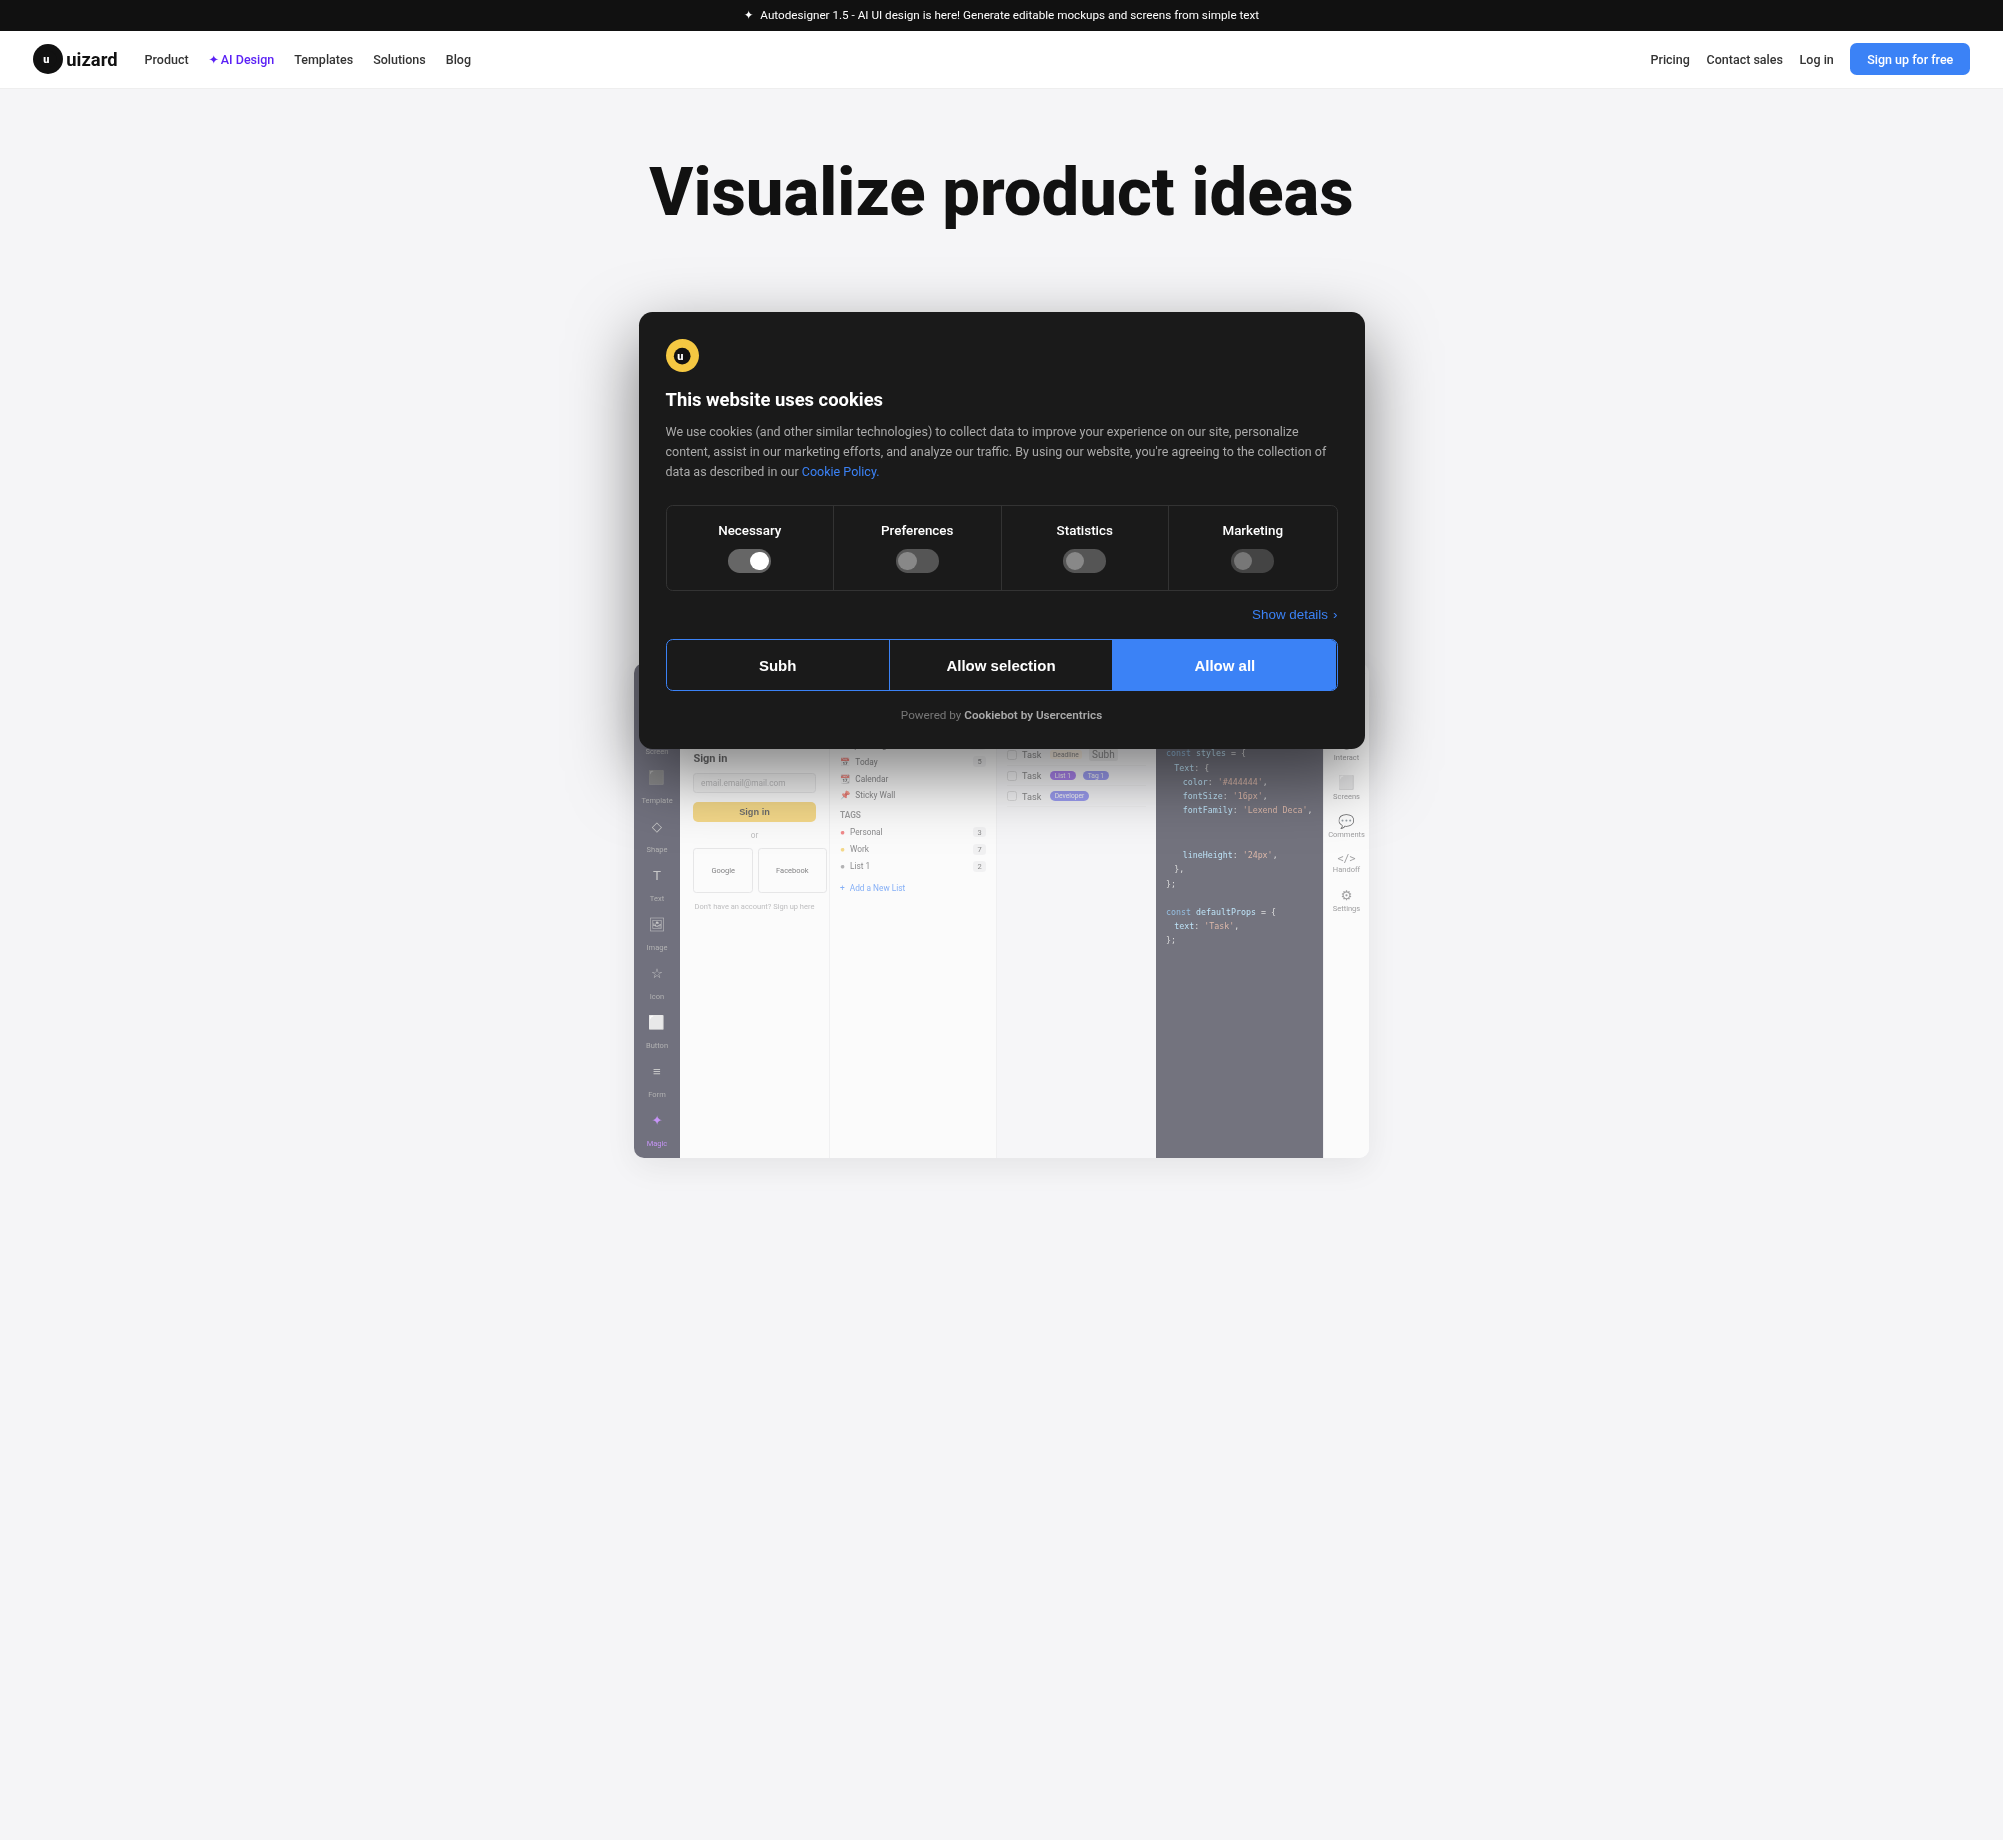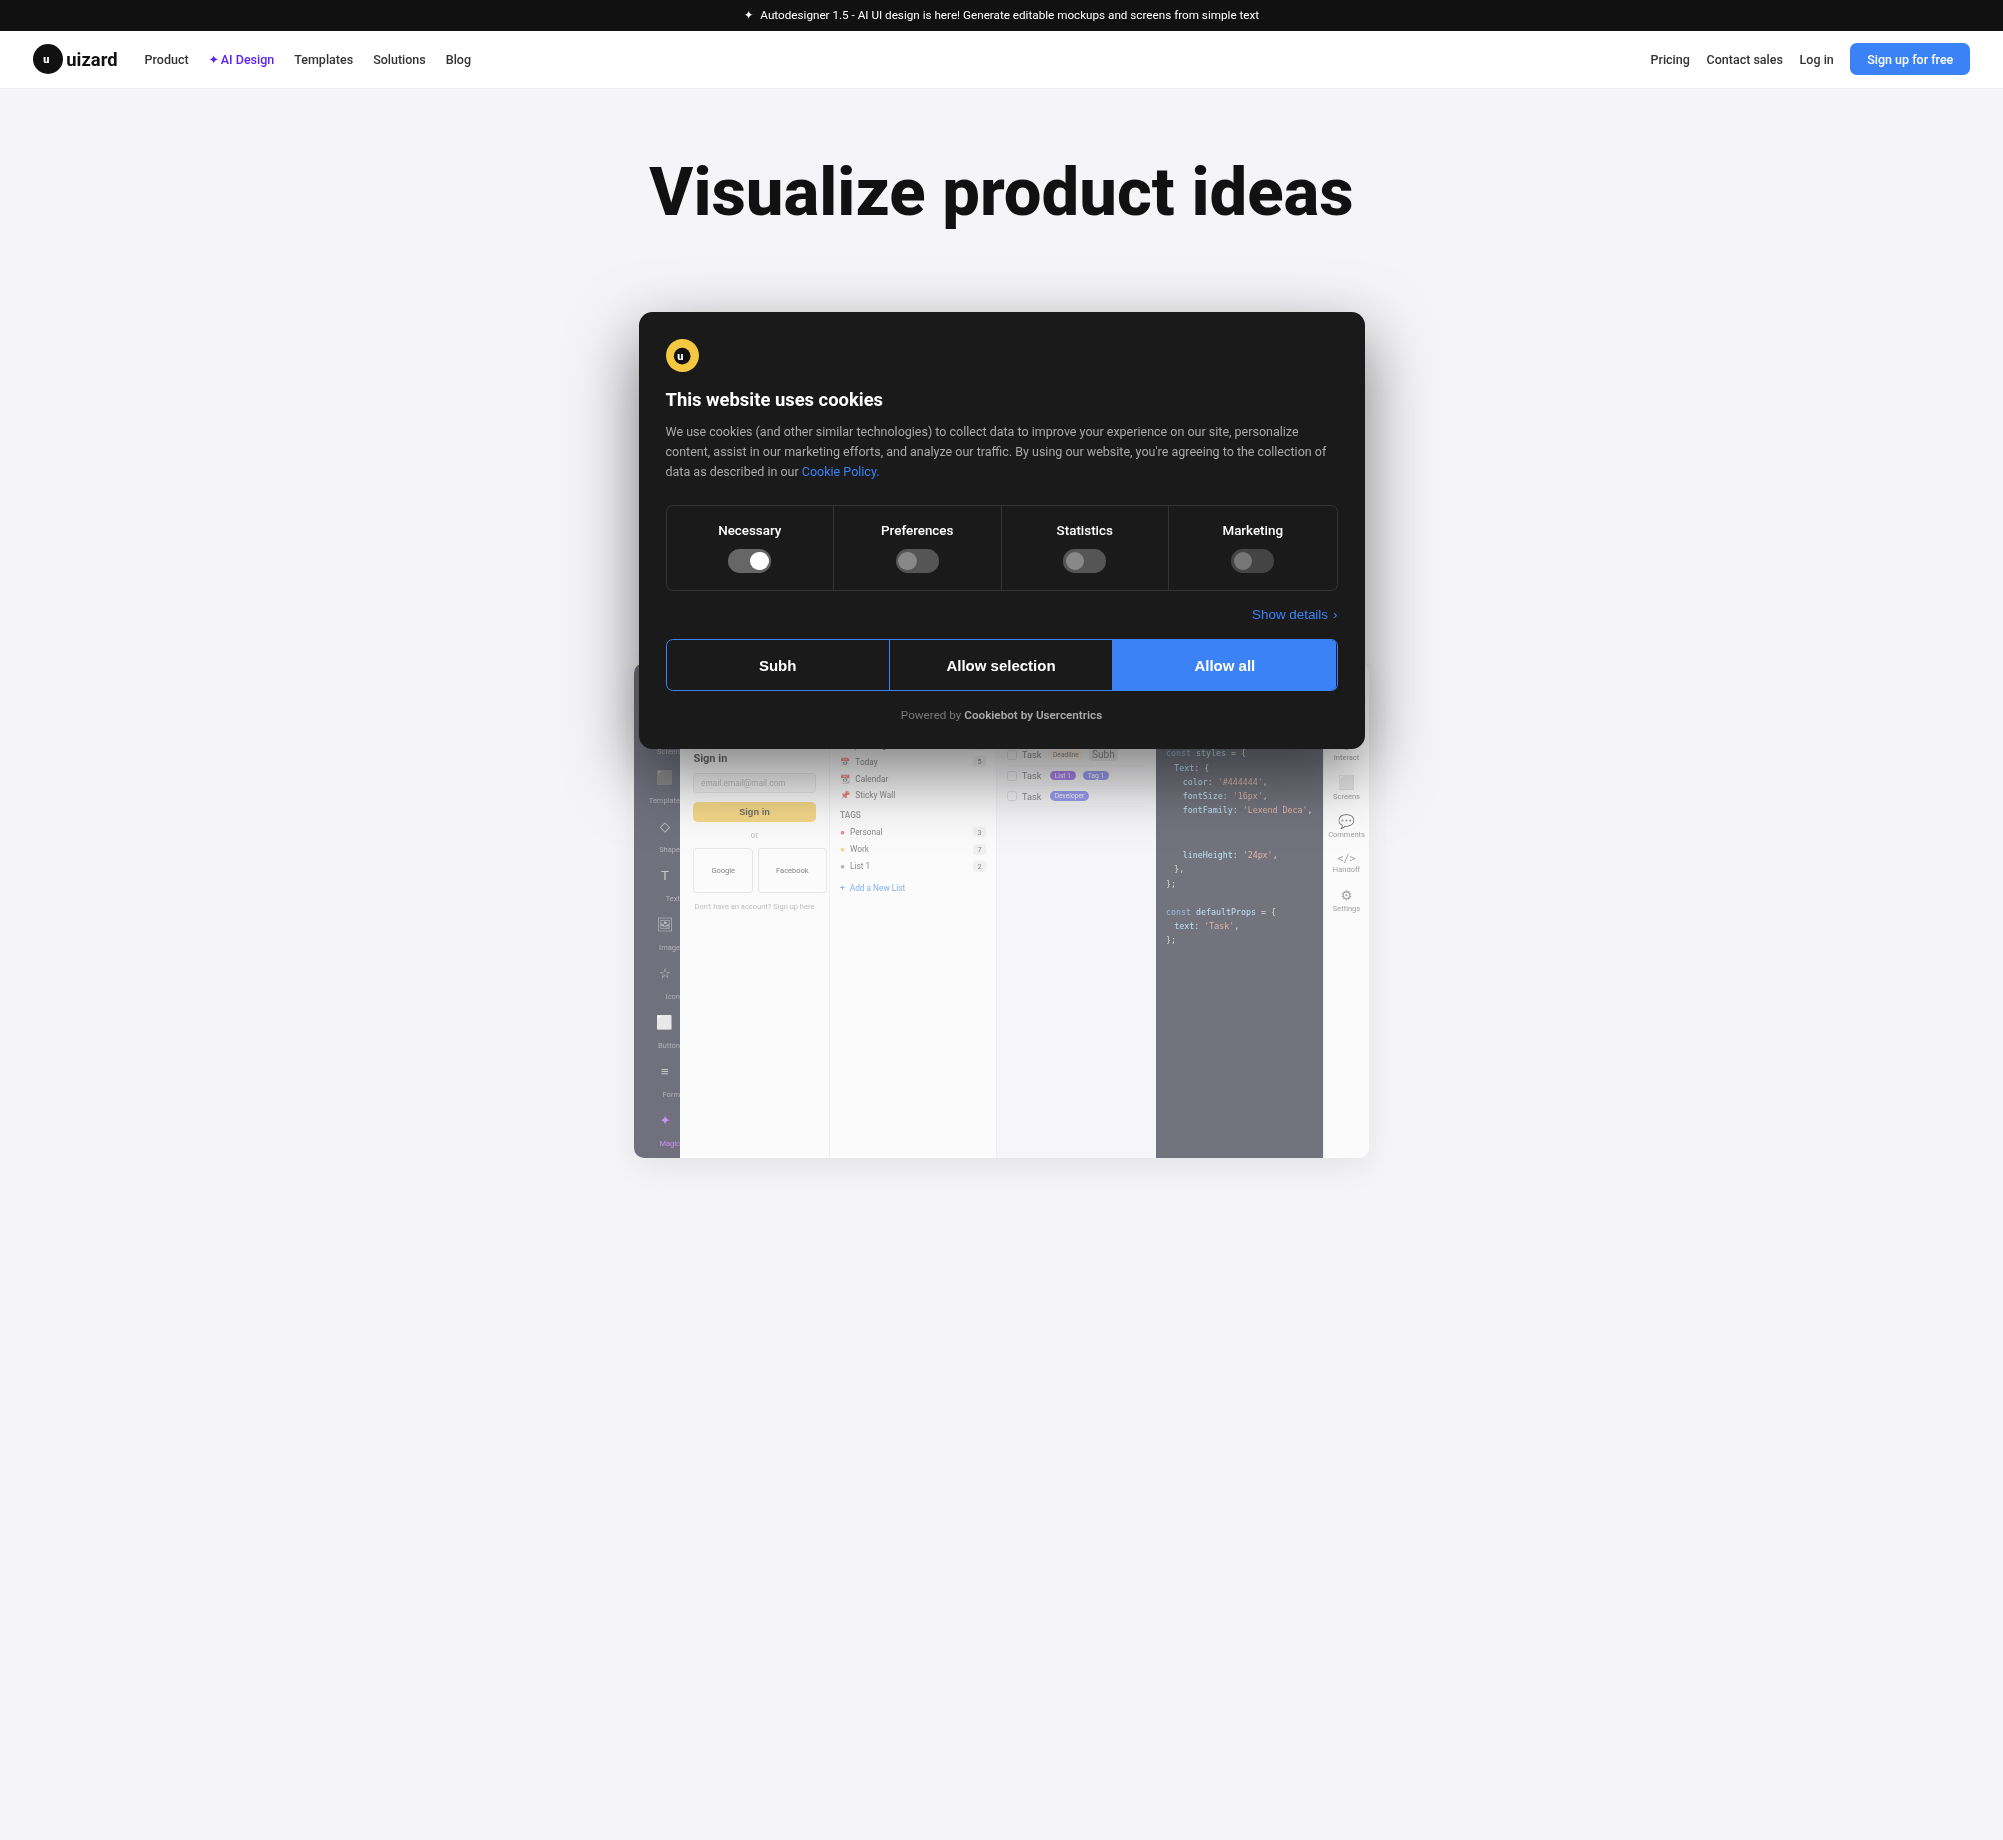--- a/index.html
+++ b/index.html
@@ -255,21 +255,21 @@
       color: #aaa;
       font-weight: 600;
     }
 
     
     .left-sidebar {
       width: 46px;
       background: #1a1a2e;
       display: flex;
       flex-direction: column;
-      align-items: flex-end;
+      align-items: center;
       padding: 10px 0;
       gap: 6.7px;
     }
     .sidebar-icon {
       width: 30px;
       height: 30px;
       display: flex;
       align-items: center;
       justify-content: center;
       border-radius: 6.7px;

